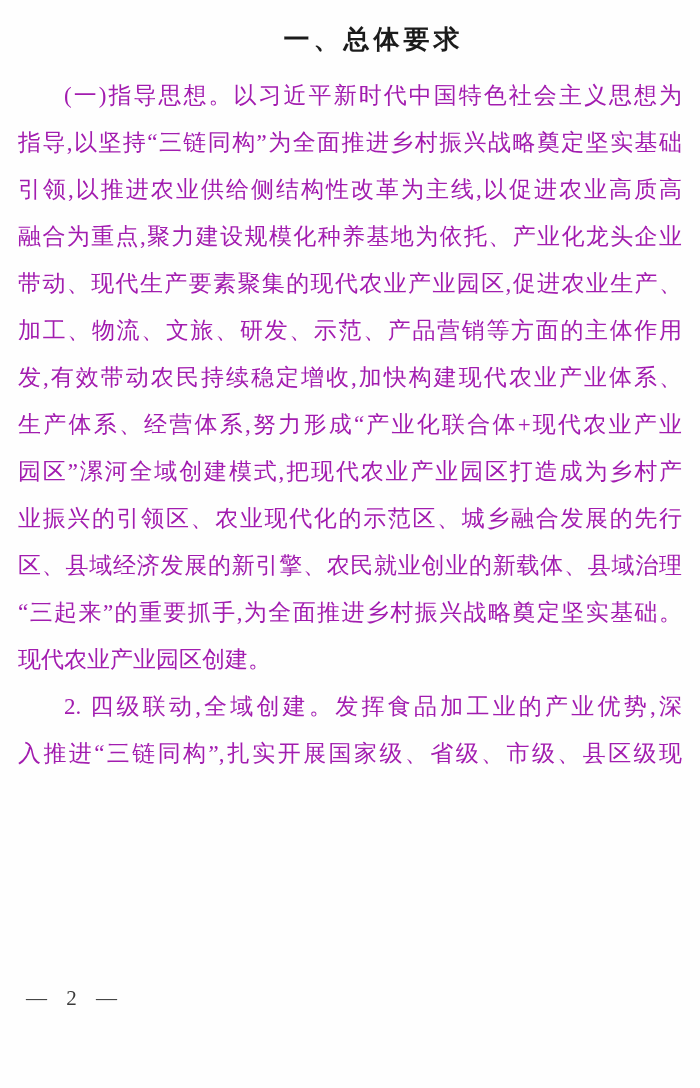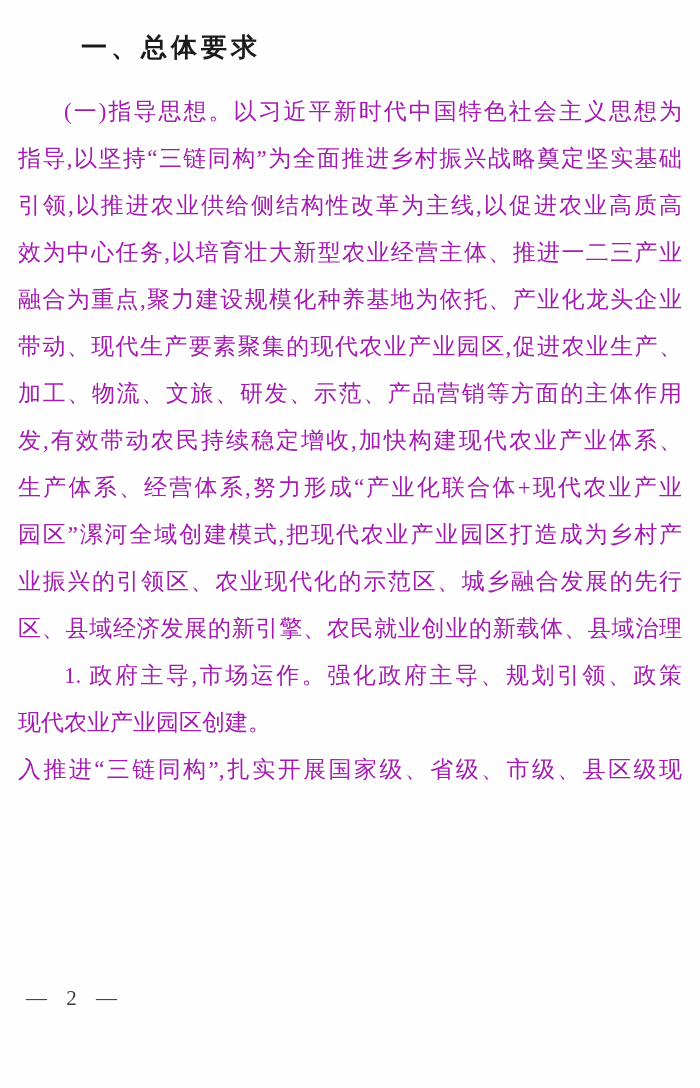--- a/index.html
+++ b/index.html
@@ -12,29 +12,30 @@
     width: 700px;
     height: 1088px;
     background: #fefefe;
     overflow: hidden;
     color: #272727;
   }
   .content {
     padding: 14px 18px 0 18px;
   }
   .heading {
-    margin: 16px;
+    margin: 8px;
     padding-left: 47px;
     height: 42px;
     line-height: 34px;
     font-family: "Liberation Sans", "DejaVu Sans", sans-serif;
     font-weight: bold;
     font-size: 26px;
     letter-spacing: 4px;
     color: #1b1b1b;
+    text-align: center;
   }
   .line {
     height: 47px;
     line-height: 47px;
     font-family: "Liberation Serif", "DejaVu Serif", serif;
     font-size: 23px;
     color: #a21caf;
     white-space: nowrap;
     overflow: hidden;
   }
@@ -60,30 +61,30 @@
 </head>
 <body>
 
 <div class="page">
   <div class="content">
     <h1 class="heading">一、总体要求</h1>
     <div id="body-lines">
         <div class="line fill indent">(一)指导思想。以习近平新时代中国特色社会主义思想为</div>
         <div class="line fill">指导,以坚持“三链同构”为全面推进乡村振兴战略奠定坚实基础</div>
         <div class="line fill">引领,以推进农业供给侧结构性改革为主线,以促进农业高质高</div>
-        <div class="line fill">效为中心任务,以培育壮大新型农业经营主体、推进一二三产业</div>
         <div class="line fill">融合为重点,聚力建设规模化种养基地为依托、产业化龙头企业</div>
         <div class="line fill">带动、现代生产要素聚集的现代农业产业园区,促进农业生产、</div>
         <div class="line fill">加工、物流、文旅、研发、示范、产品营销等方面的主体作用</div>
         <div class="line fill">发,有效带动农民持续稳定增收,加快构建现代农业产业体系、</div>
         <div class="line fill">生产体系、经营体系,努力形成“产业化联合体+现代农业产业</div>
         <div class="line fill">园区”漯河全域创建模式,把现代农业产业园区打造成为乡村产</div>
         <div class="line fill">业振兴的引领区、农业现代化的示范区、城乡融合发展的先行</div>
         <div class="line fill">区、县域经济发展的新引擎、农民就业创业的新载体、县域治理</div>
-        <div class="line fill indent">1. 政府主导,市场运作。强化政府主导、规划引领、政策</div>
+        <div class="line fill">“三起来”的重要抓手,为全面推进乡村振兴战略奠定坚实基础。</div>
         <div class="line">现代农业产业园区创建。</div>
+        <div class="line fill indent">2. 四级联动,全域创建。发挥食品加工业的产业优势,深</div>
         <div class="line fill">入推进“三链同构”,扎实开展国家级、省级、市级、县区级现</div>
       </div>
   </div>
   <div class="footer">
     <span>— 2 —</span>
   </div>
 </div>
 
 </body></html>

